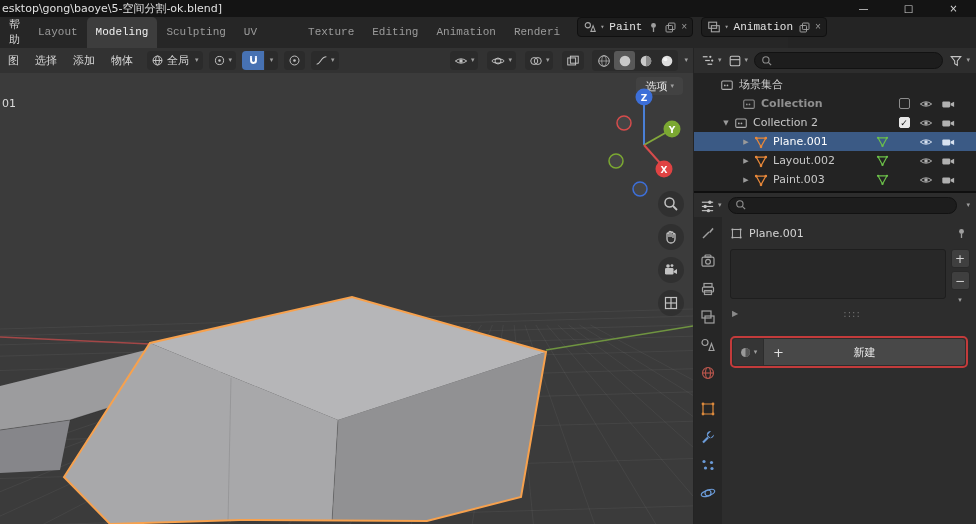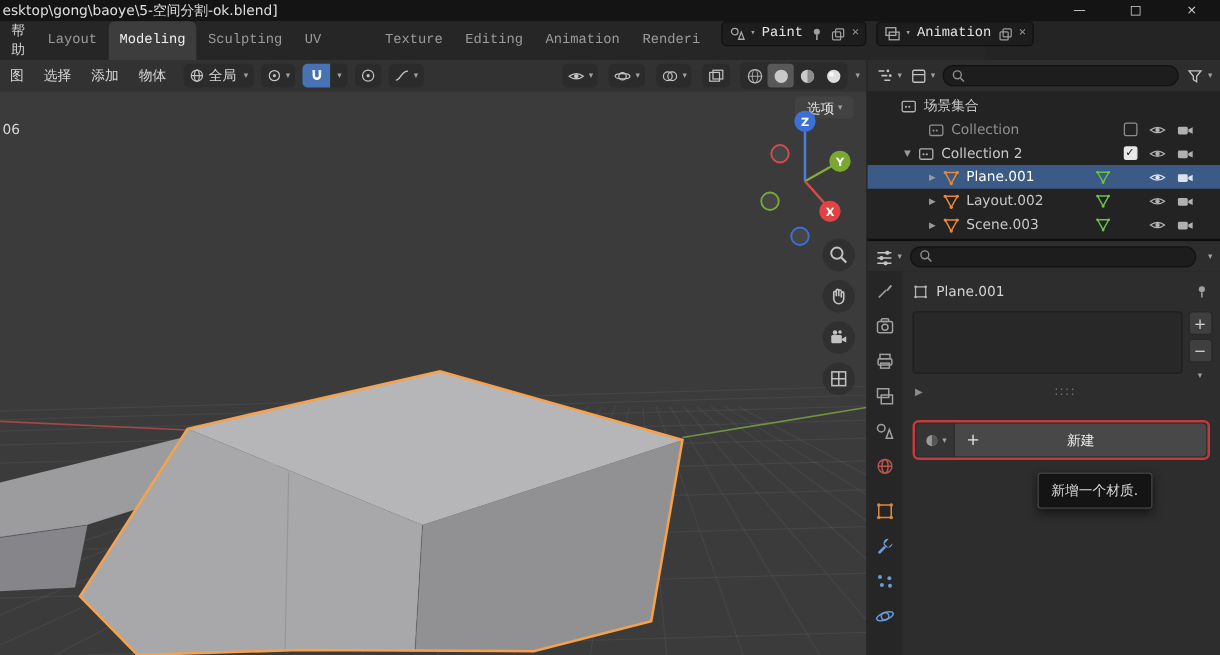--- a/index.html
+++ b/index.html
@@ -63,21 +63,21 @@
   display:flex;align-items:center;padding:0 9px;color:#e4e4e4;}
 #gizmo{position:absolute;right:5px;top:12px;}
 #vp-tools{position:absolute;right:9px;top:118px;display:flex;flex-direction:column;gap:7px;}
 .vptool{width:26px;height:26px;border-radius:50%;background:rgba(28,28,28,.35);
   display:flex;align-items:center;justify-content:center;}
 
 
 #outliner{position:absolute;left:694px;top:73px;width:282px;height:118px;background:#232323;padding-top:2px;}
 .orow{height:19px;display:flex;align-items:center;padding-right:20px;}
 .orow .name{margin-left:5px;white-space:nowrap;}
-.orow.dim .name{color:#8f8f8f;}
+.orow.dim .name{color:#8f8f8f;font-weight:bold;}
 .orow.sel{background:#3b5a85;}
 .orow.sel .name{color:#ffffff;}
 .ocaret{width:16px;text-align:center;font-size:7px;color:#9a9a9a;flex:none;}
 .orspace{margin-left:auto;display:flex;align-items:center;gap:6px;}
 .slot18{width:16px;display:flex;align-items:center;justify-content:center;flex:none;}
 .ckbox{width:11px;height:11px;border:1px solid #8d8d8d;border-radius:2px;}
 .ckbox.checked{background:#e8e8e8;border-color:#e8e8e8;color:#161616;font-size:9px;
   line-height:10px;text-align:center;}
 
 
@@ -388,21 +388,21 @@
       <g>
         <polygon points="150,270 338,347 332,448 240,447 110,451 64,404" fill="#a8a8aa"></polygon>
         <polygon points="338,347 546,279 521,424 427,448 332,448" fill="#919193"></polygon>
         <polygon points="150,270 352,224 546,279 338,347" fill="#b6b6b8"></polygon>
         <line x1="338" y1="347" x2="332" y2="448" stroke="rgba(0,0,0,0.18)"></line>
         <line x1="231" y1="305" x2="228" y2="449" stroke="rgba(0,0,0,0.10)"></line>
         <polygon points="110,451 64,404 150,270 352,224 546,279 521,424 427,448 240,447" fill="none" stroke="#f7a14d" stroke-width="2"></polygon>
       </g>
     </svg>
 
-    <span id="corner-label">06</span>
+    <span id="corner-label">01</span>
 
     <div id="options-btn">
       <span>选项</span>
       <span class="cv">▾</span>
     </div>
 
     <svg id="gizmo" width="84" height="118" viewBox="0 0 84 118">
       <line x1="40" y1="60" x2="40" y2="18" stroke="#4a7fd6" stroke-width="2"></line>
       <line x1="40" y1="60" x2="63" y2="47" stroke="#83a83b" stroke-width="2"></line>
       <line x1="40" y1="60" x2="56" y2="78" stroke="#d64c4c" stroke-width="2"></line>
@@ -592,21 +592,21 @@
     <div class="orow" style="padding-left:44px;">
       <span class="ocaret">▶</span>
       <span class="icn">
         <svg width="14" height="14" viewBox="0 0 16 16">
             <path d="M8 13.5 L2.5 3.5 H13.5 Z" fill="none" stroke="#e8883a" stroke-width="1.4"></path>
         <circle cx="2.5" cy="3.5" r="1.5" fill="#e8883a"></circle>
             <circle cx="13.5" cy="3.5" r="1.5" fill="#e8883a"></circle>
             <circle cx="8" cy="13.5" r="1.5" fill="#e8883a"></circle>
           </svg>
       </span>
-      <span class="name">Scene.003</span>
+      <span class="name">Paint.003</span>
       <span class="orspace">
         <span class="slot18">
           <svg width="13" height="13" viewBox="0 0 16 16">
               <path d="M8 13.5 L2.5 3.5 H13.5 Z" fill="none" stroke="#6cc04a" stroke-width="1.4"></path>
           <circle cx="2.5" cy="3.5" r="1.4" fill="#6cc04a"></circle>
               <circle cx="13.5" cy="3.5" r="1.4" fill="#6cc04a"></circle>
               <circle cx="8" cy="13.5" r="1.4" fill="#6cc04a"></circle>
             </svg>
         </span>
         <span class="slot18"></span>
@@ -766,17 +766,14 @@
           <span class="cv" style="margin-left:1px;">▾</span>
         </span>
         <span id="new-btn">
           <span class="plus">+</span>
           <span>新建</span>
         </span>
       </div>
     </div>
   </div>
 
-  <div id="tooltip">
-    <span>新增一个材质.</span>
-  </div>
 
 </div>
 
 </body></html>

